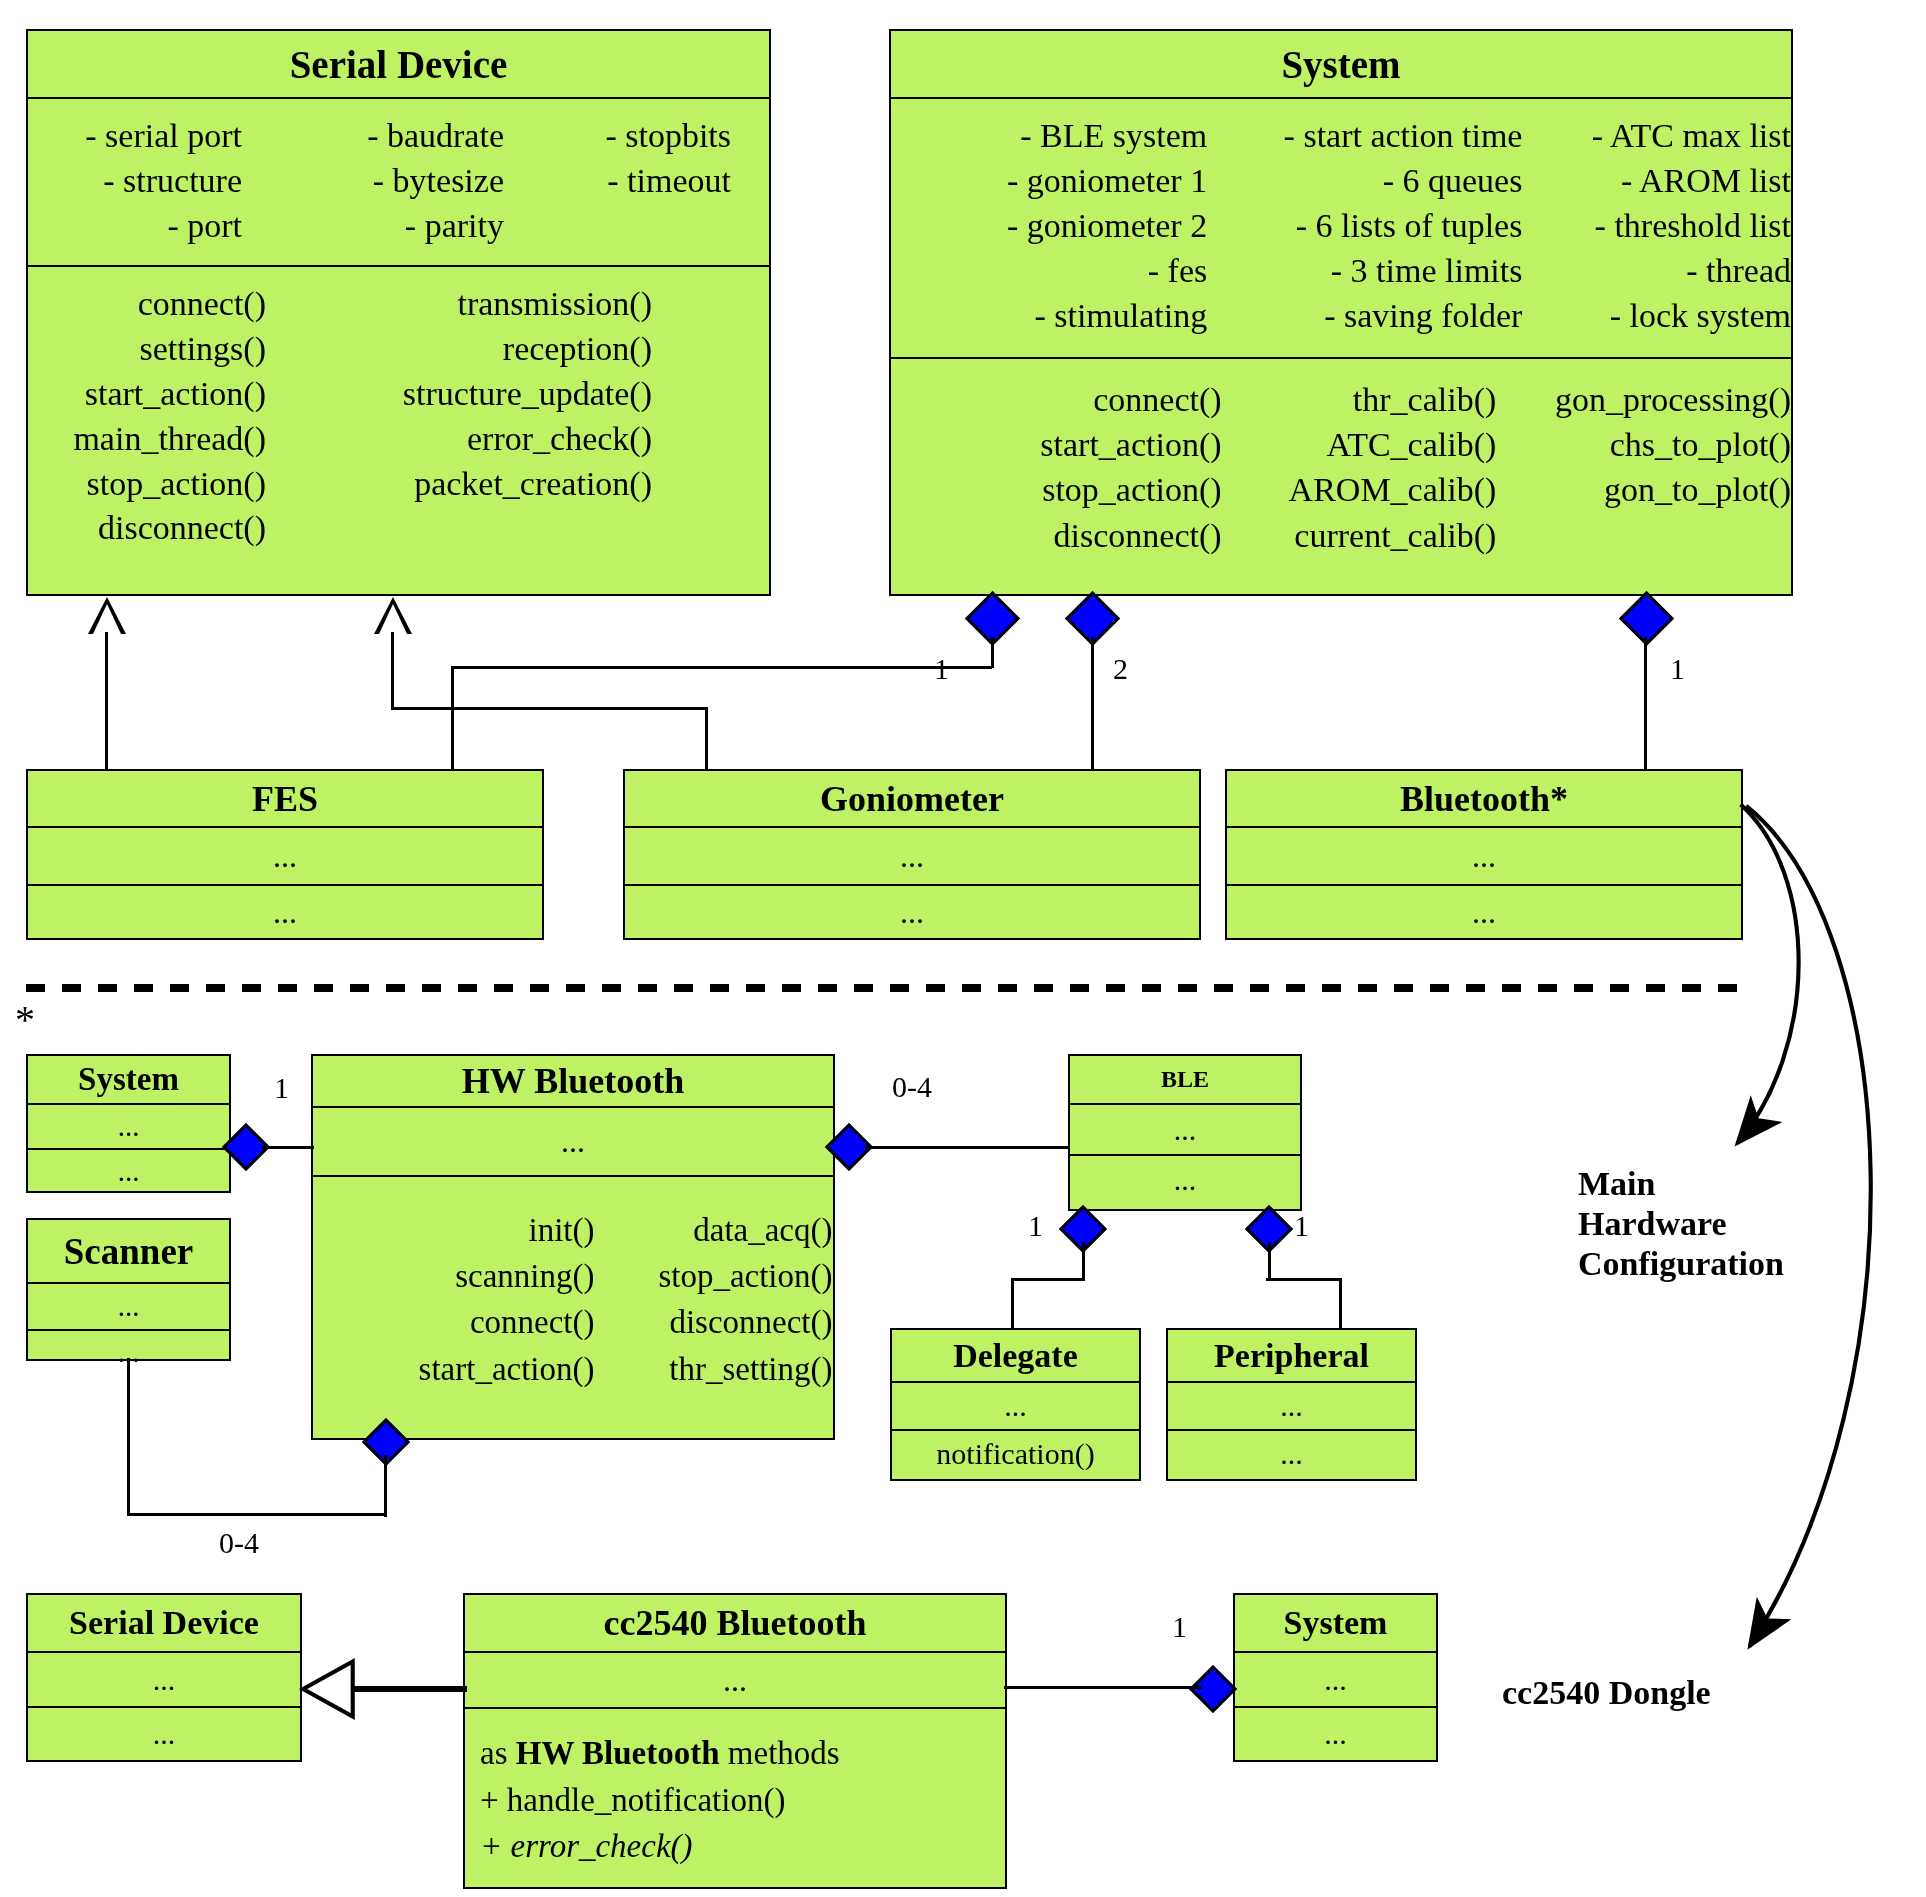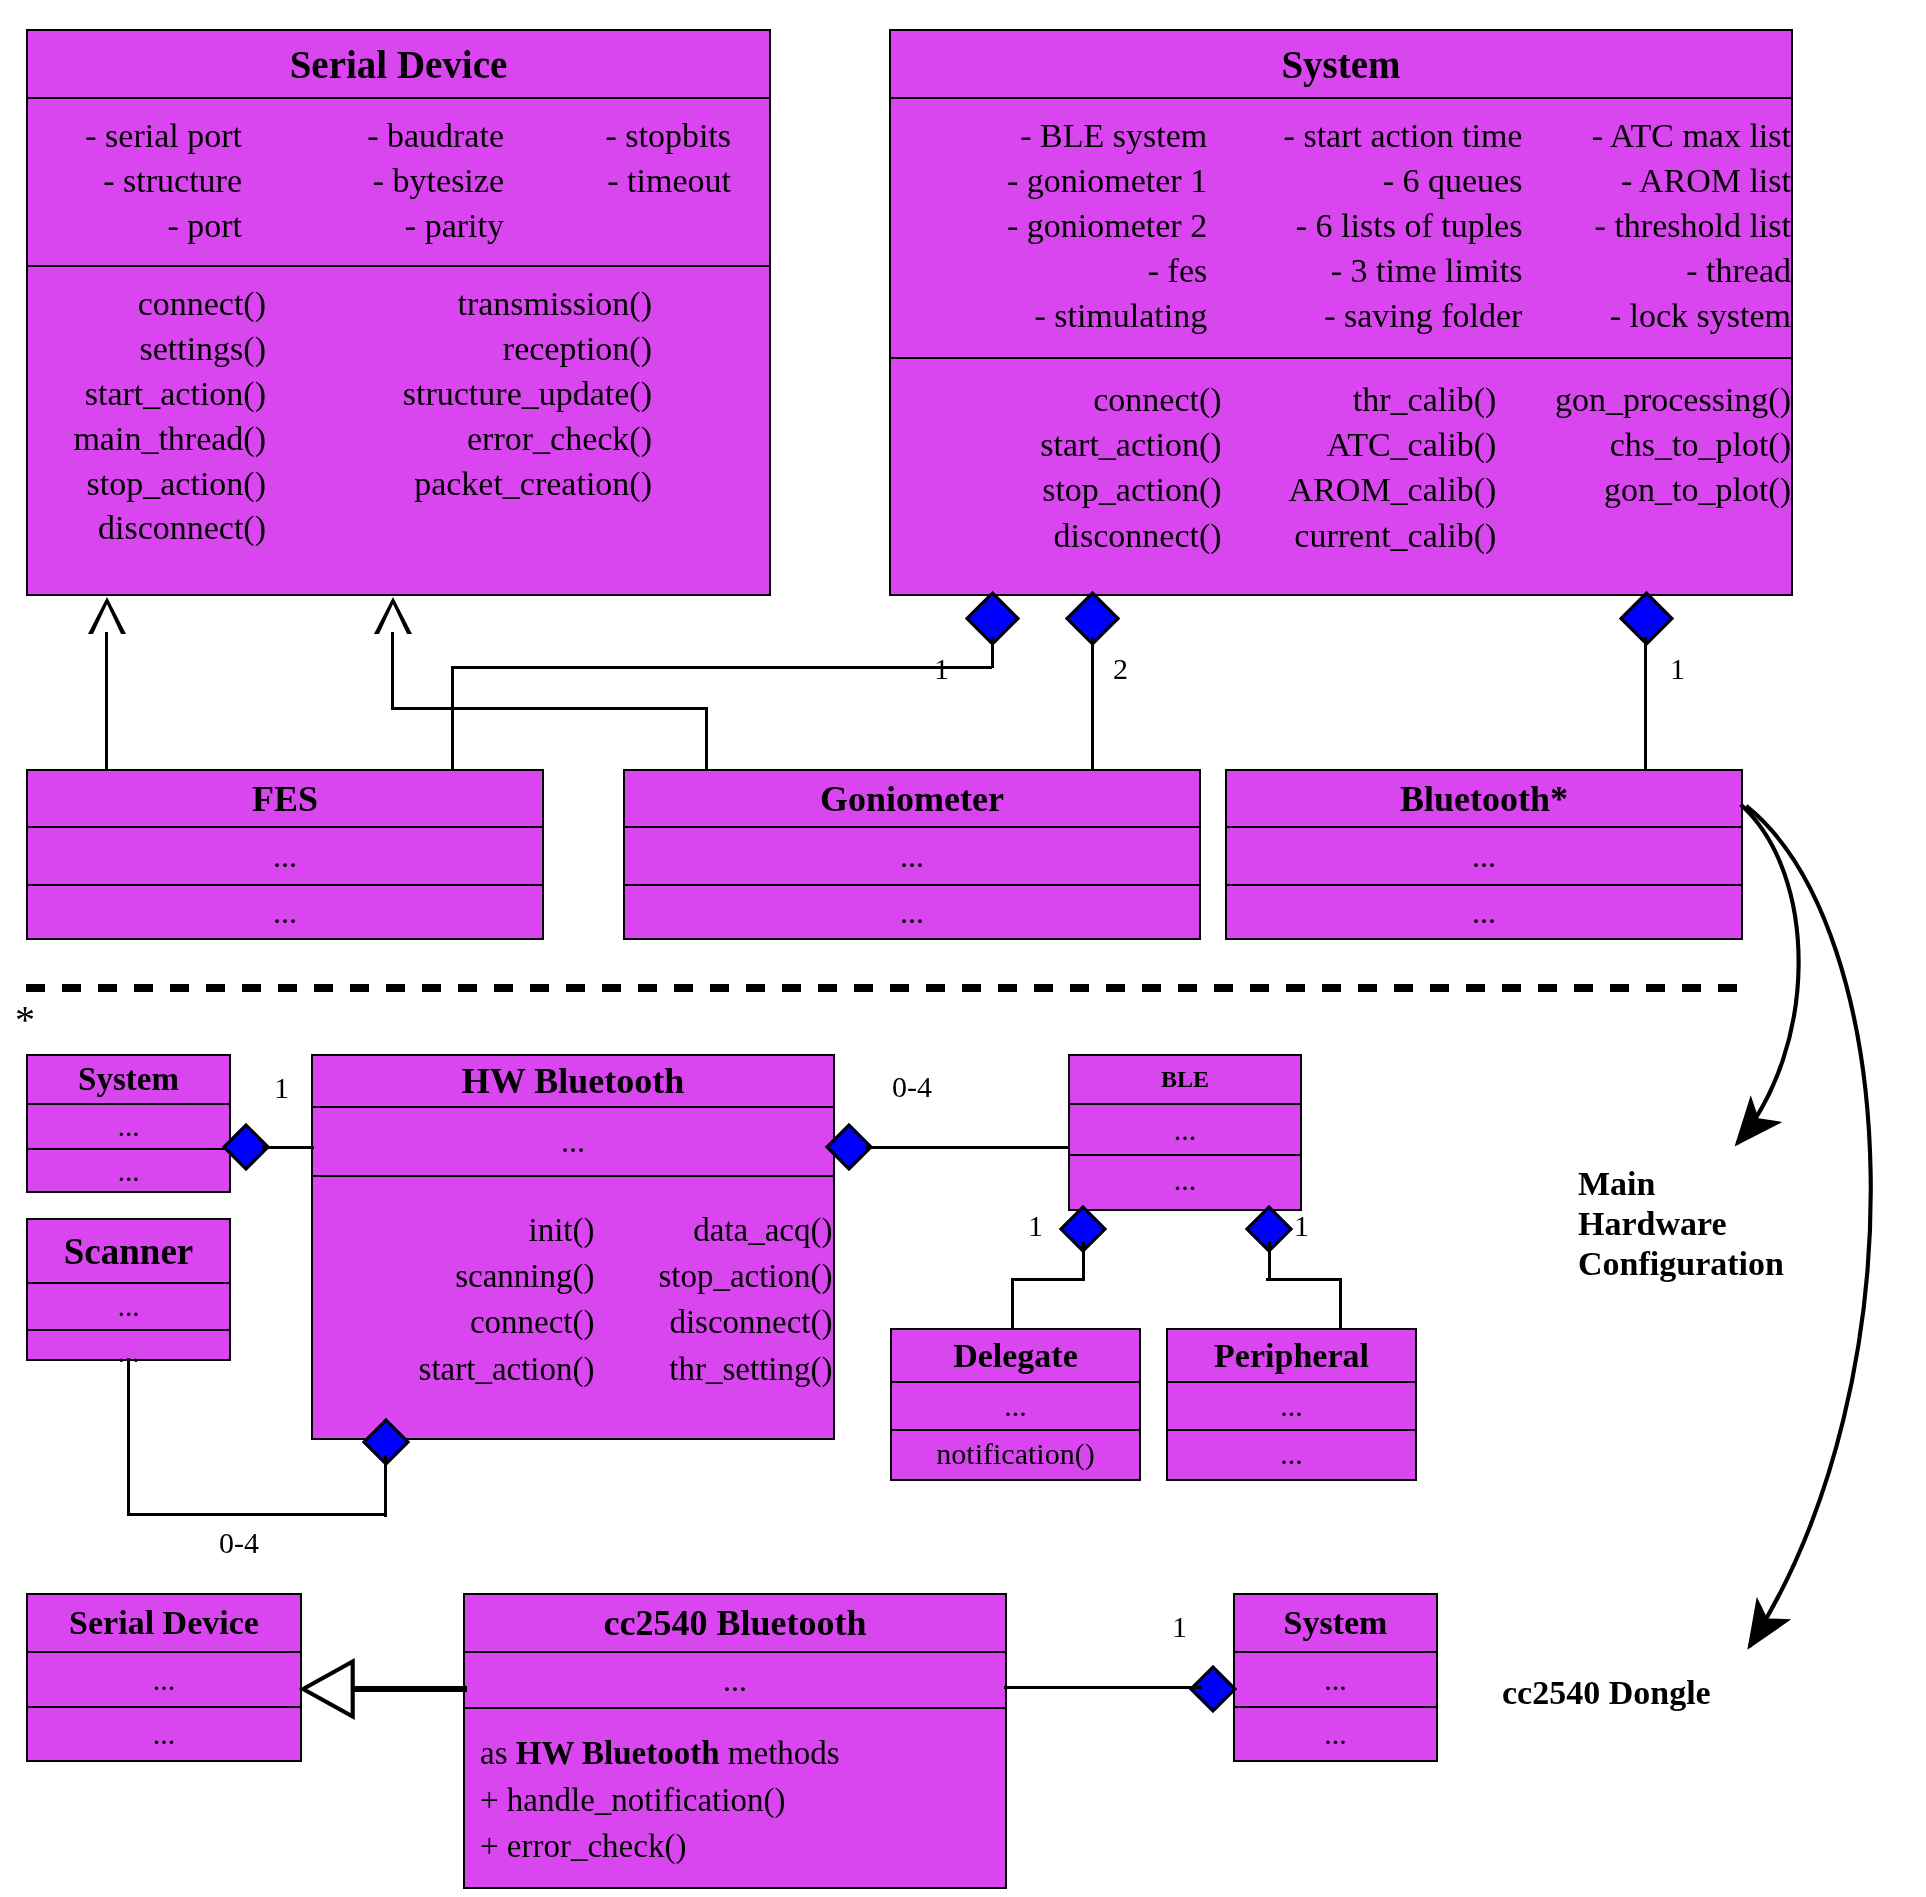--- a/index.html
+++ b/index.html
@@ -1,20 +1,20 @@
 <!DOCTYPE html>
 <html style="font-size:11px"><head>
 <meta charset="utf-8">
 <style>
   html,body{margin:0;padding:0;background:#ffffff;}
   body{font-family:"Liberation Serif","DejaVu Serif",serif;color:#000;}
   #stage{position:relative;width:1926px;height:1897px;background:#fff;overflow:hidden;}
 
   
-  .clsbox{position:absolute;border:2.8px solid #000;background:#d946ef;box-sizing:border-box;}
+  .clsbox{position:absolute;border:2.8px solid #000;background:#bef264;box-sizing:border-box;}
   .clsbox .ttl{text-align:center;font-weight:bold;box-sizing:border-box;display:flex;
                align-items:center;justify-content:center;}
   .clsbox .sec{border-top:2.8px solid #000;box-sizing:border-box;}
   .dots{text-align:center;display:flex;align-items:center;justify-content:center;height:100%;}
 
   
   .cols{display:flex;height:100%;box-sizing:border-box;}
   .col{display:flex;flex-direction:column;justify-content:flex-start;text-align:right;}
   .col div{white-space:nowrap;}
 
@@ -306,21 +306,21 @@
   <div class="clsbox" style="left:463px;top:1593px;width:544px;height:296px;">
     <div class="ttl" style="height:56px;font-size:36px;">cc2540 Bluetooth</div>
     <div class="sec" style="height:56px;">
       <div class="dots" style="font-size:32px;">...</div>
     </div>
     <div class="sec" style="height:180px;padding:20.7px 0 0 15px;font-size:33px;line-height:1.42;">
       <div style="white-space:nowrap;">
         <span>as </span><span style="font-weight:bold;">HW Bluetooth</span><span> methods</span>
       </div>
       <div style="white-space:nowrap;">+ handle_notification()</div>
-      <div style="white-space:nowrap;">+ error_check()</div>
+      <div style="white-space:nowrap;font-style:italic;">+ error_check()</div>
     </div>
   </div>
 
   <div class="clsbox" style="left:1233px;top:1593px;width:205px;height:169px;">
     <div class="ttl" style="height:56px;font-size:34px;">System</div>
     <div class="sec" style="height:55px;">
       <div class="dots" style="font-size:30px;">...</div>
     </div>
     <div class="sec" style="height:54px;">
       <div class="dots" style="font-size:30px;">...</div>

